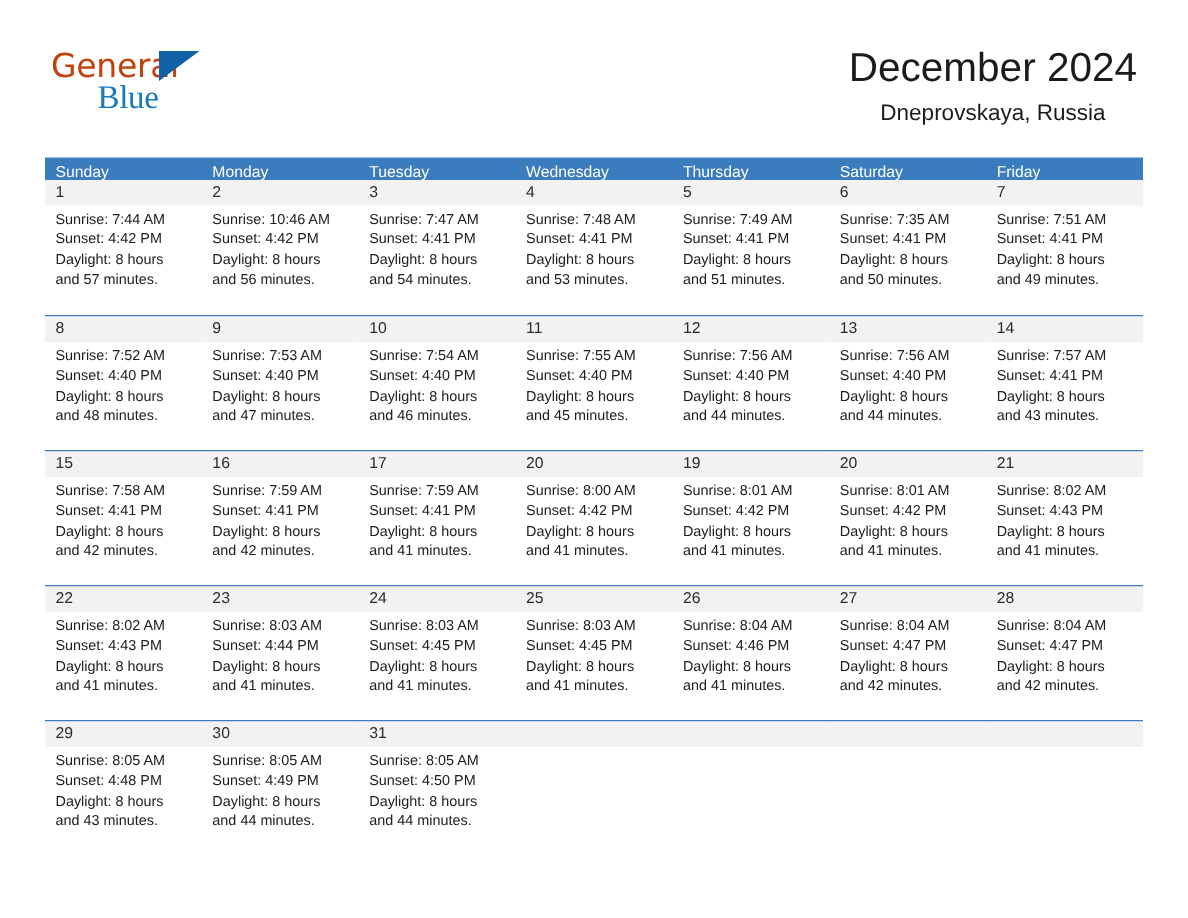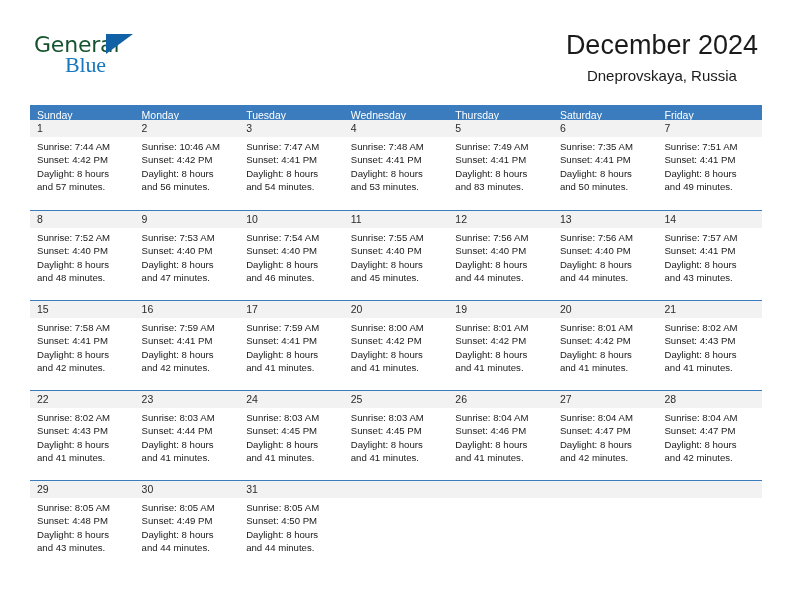--- a/index.html
+++ b/index.html
@@ -35,21 +35,21 @@
     top: 32px;
     width: 220px;
     height: 50px;
   }
   .brand-general {
     position: absolute;
     left: 0;
     top: 0;
     font-size: 22px;
     letter-spacing: -0.2px;
-    color: #14532d;
+    color: #c2410c;
     font-family: "DejaVu Sans", sans-serif;
     font-weight: 400;
   }
   .brand-blue {
     position: absolute;
     left: 31px;
     top: 20px;
     font-size: 22px;
     letter-spacing: -0.2px;
     color: #1878be;
@@ -221,21 +221,21 @@
           <div class="day-line">Daylight: 8 hours</div>
           <div class="day-line">and 53 minutes.</div>
         </div>
       </div>
       <div class="day-cell">
         <div class="daynum-band">5</div>
         <div class="day-body">
           <div class="day-line">Sunrise: 7:49 AM</div>
           <div class="day-line">Sunset: 4:41 PM</div>
           <div class="day-line">Daylight: 8 hours</div>
-          <div class="day-line">and 83 minutes.</div>
+          <div class="day-line">and 51 minutes.</div>
         </div>
       </div>
       <div class="day-cell">
         <div class="daynum-band">6</div>
         <div class="day-body">
           <div class="day-line">Sunrise: 7:35 AM</div>
           <div class="day-line">Sunset: 4:41 PM</div>
           <div class="day-line">Daylight: 8 hours</div>
           <div class="day-line">and 50 minutes.</div>
         </div>

